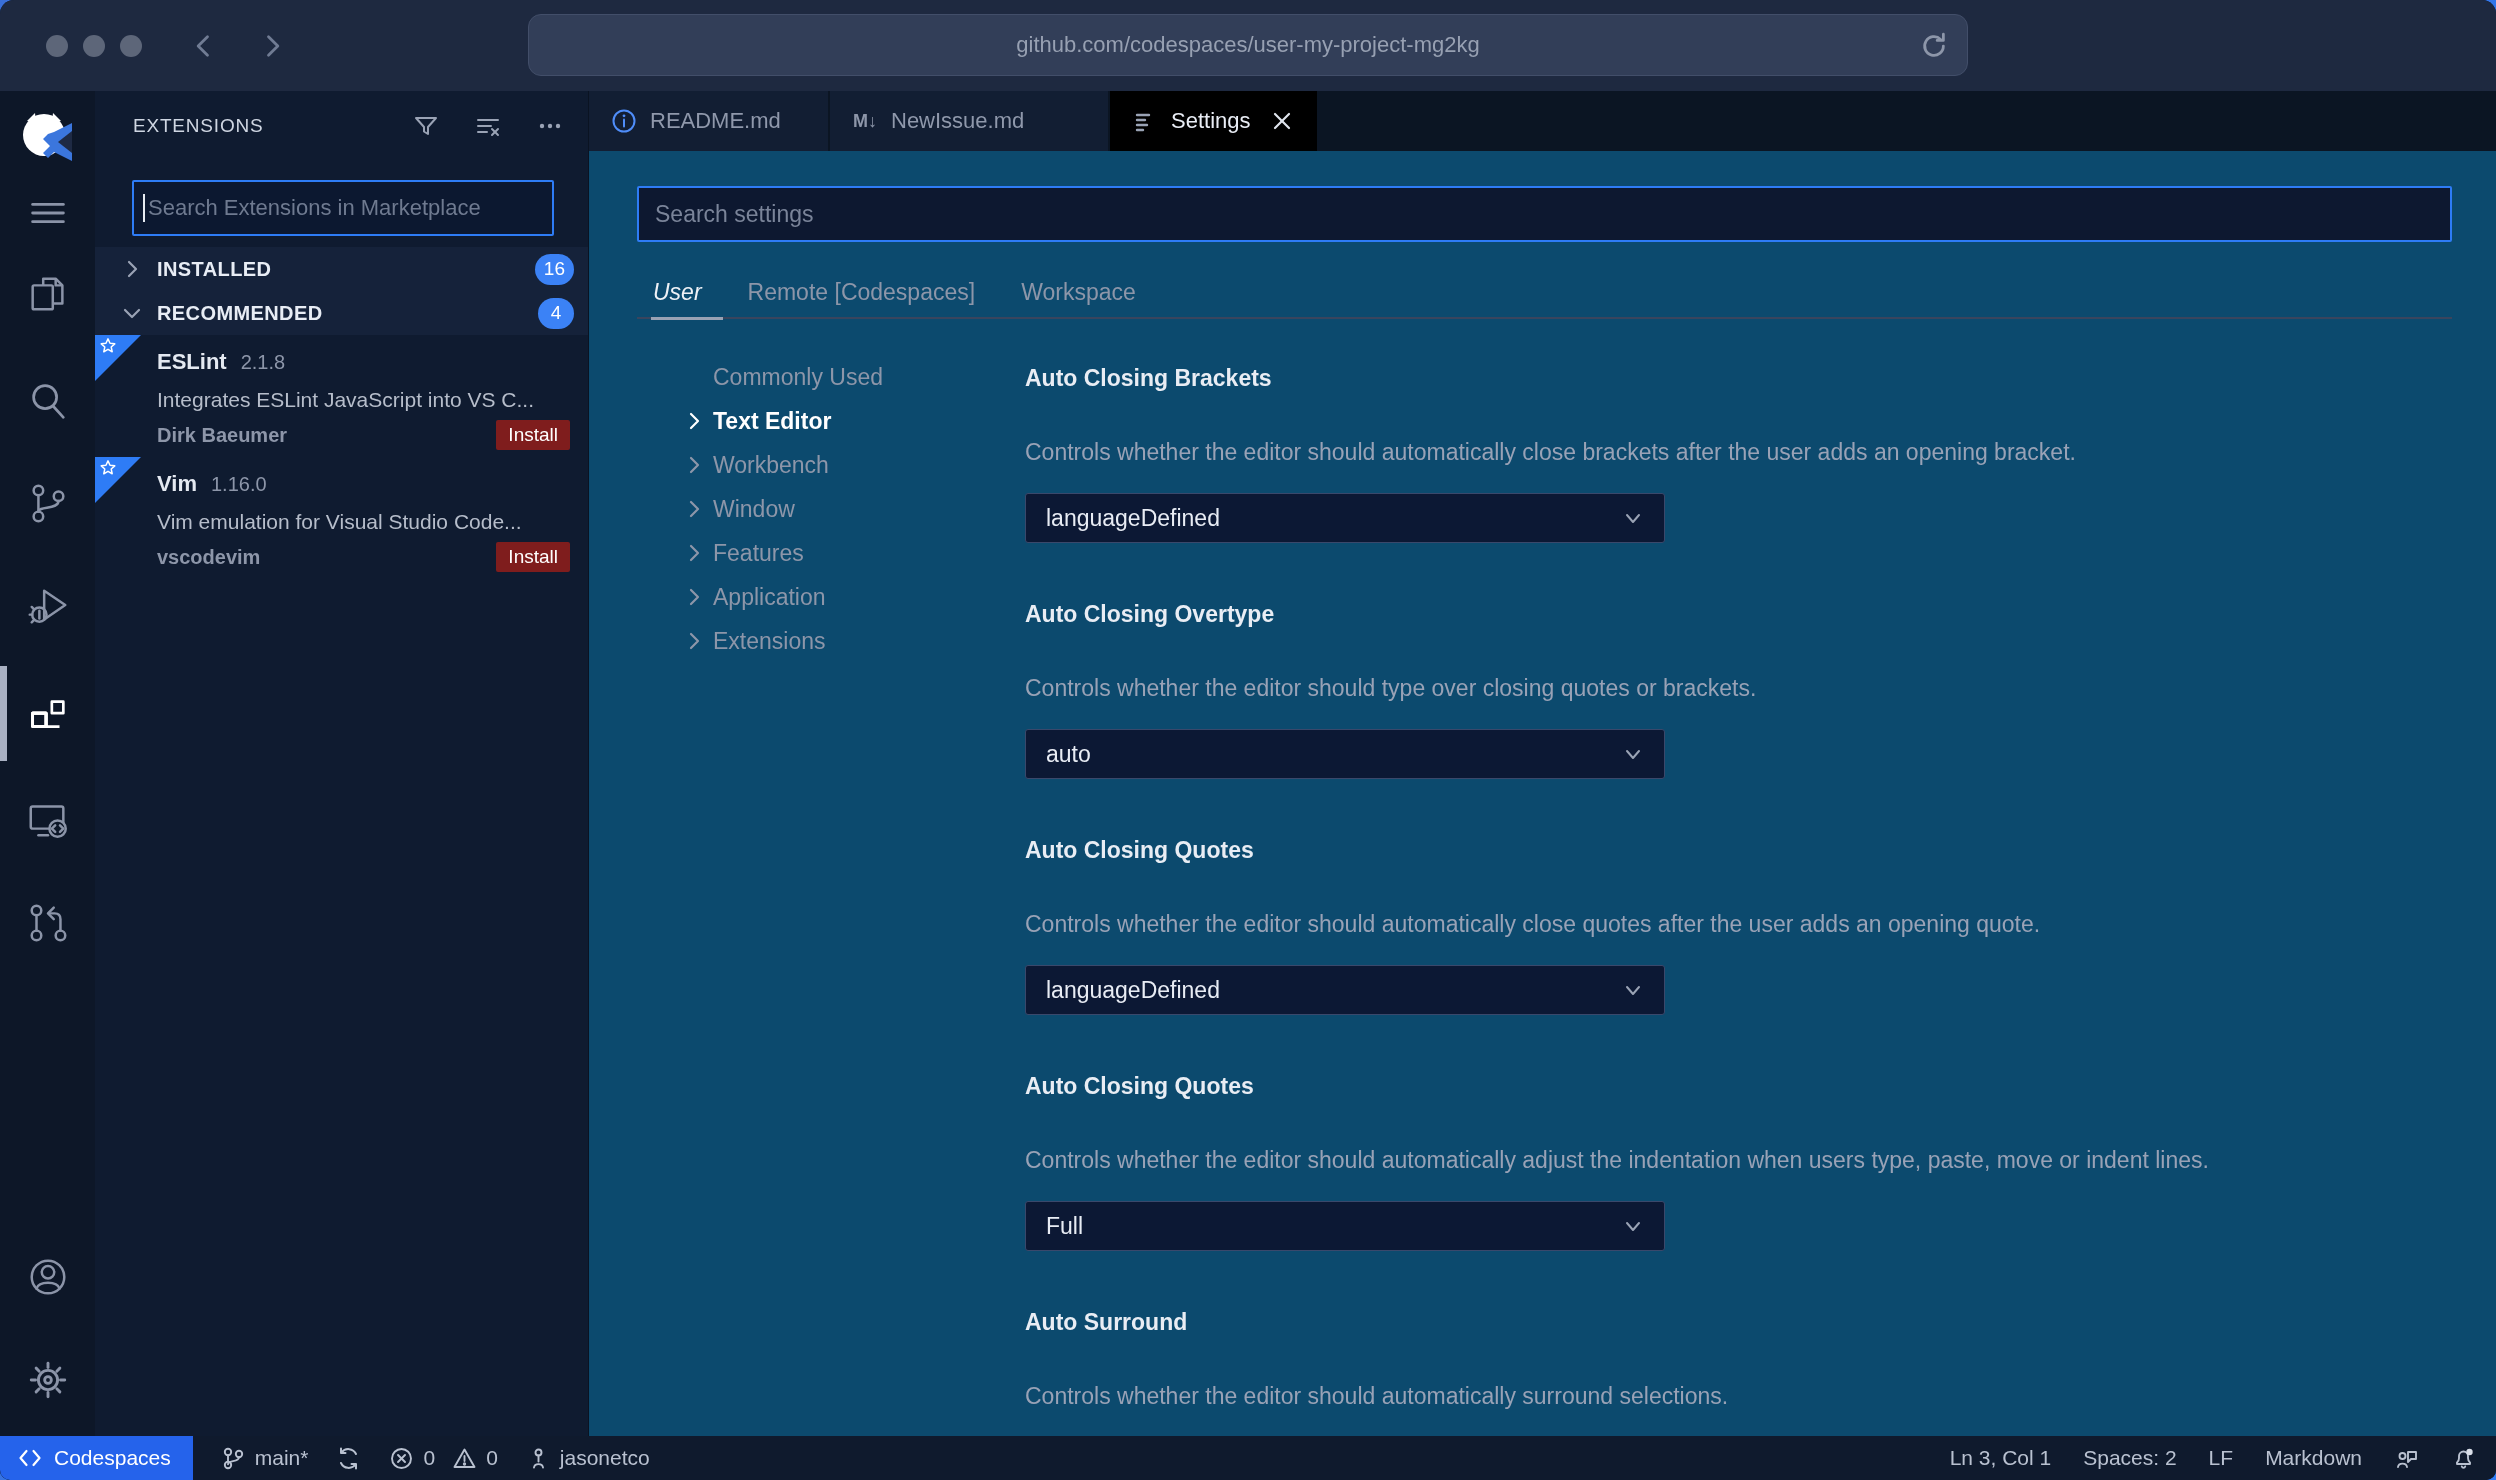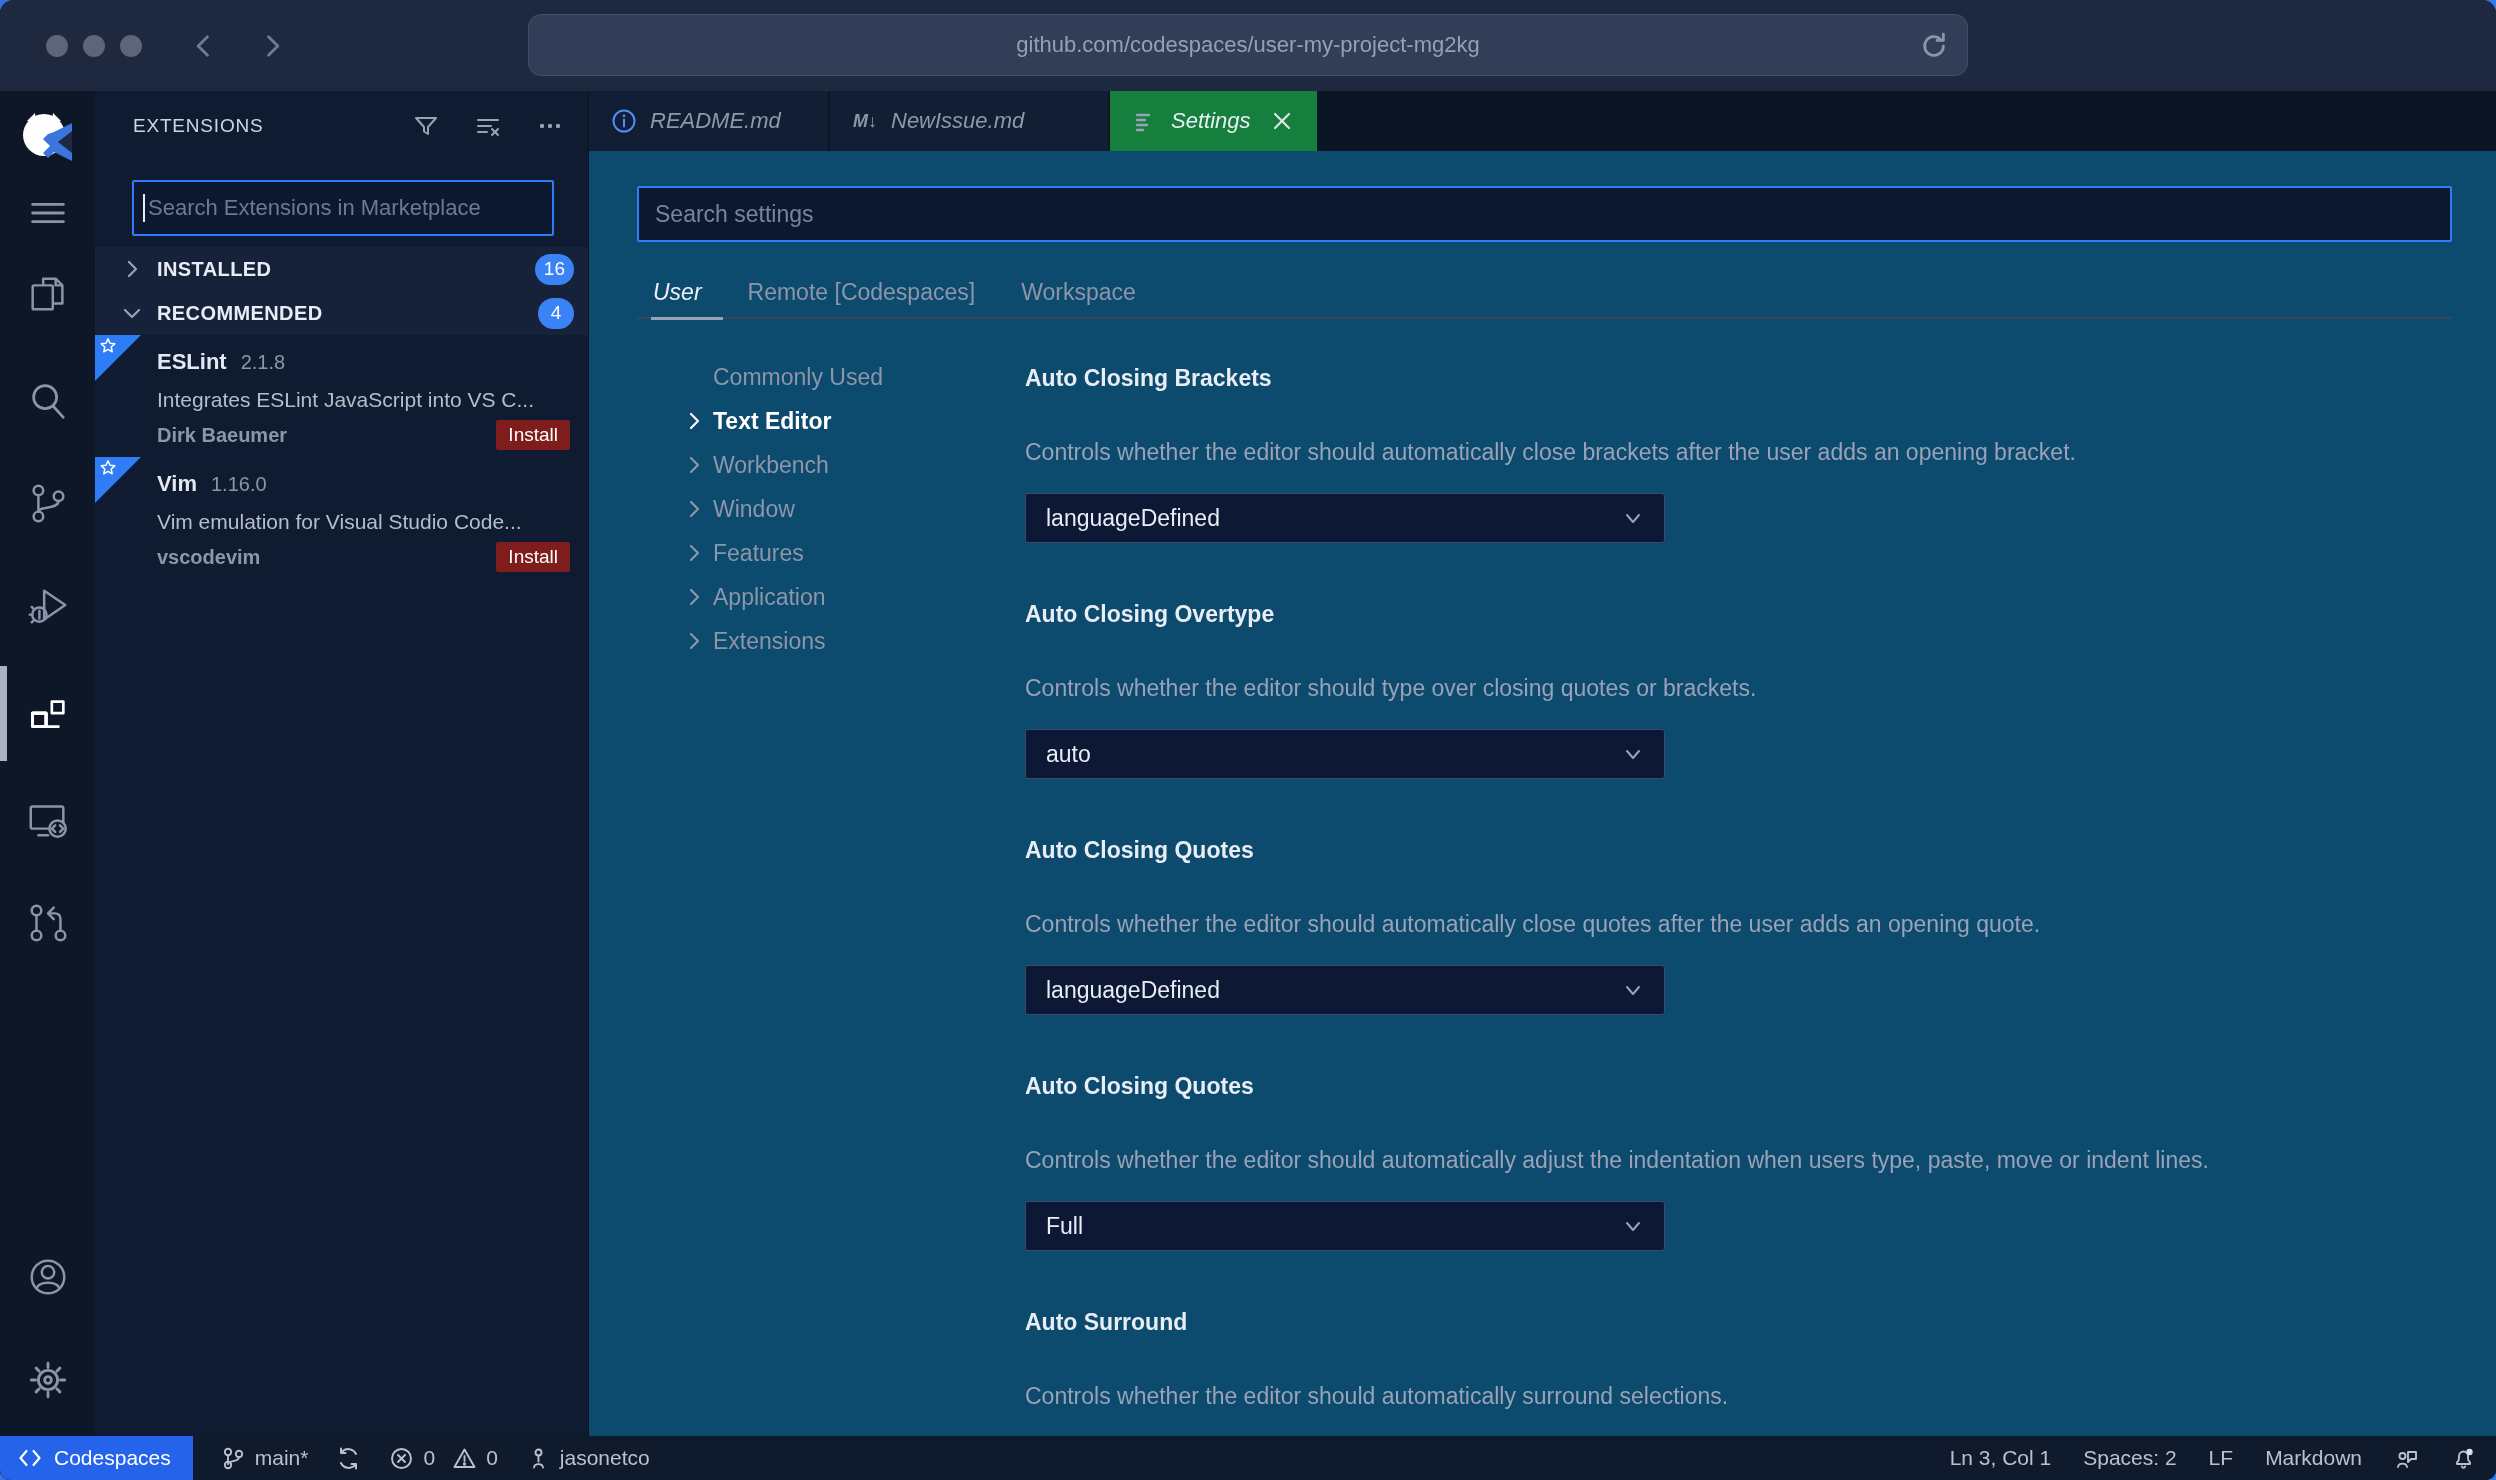--- a/index.html
+++ b/index.html
@@ -95,23 +95,23 @@
   .ext-foot { display: flex; align-items: center; justify-content: space-between; height: 34px; }
   .ext-publisher { color: #8d96a9; font-weight: bold; font-size: 20px; }
   .install-btn { background: #7f1d1d; color: #fff; font-size: 19px; border: none;
     padding: 4px 12px; border-radius: 2px; font-family: "Liberation Sans", sans-serif; }
 
   
   .editor-col { flex: 1 1 auto; display: flex; flex-direction: column; min-width: 0; background: #0b1523; }
   .tabbar { height: 60px; flex: 0 0 60px; background: #0b1523; display: flex; }
   .tab {
     display: flex; align-items: center; gap: 13px; padding: 0 22px;
-    background: #121e33; color: #8f98ab; font-size: 22px; margin-right: 2px; font-style: italic;
-  }
-  .tab.active { background: #15803d; color: #e9edf5; }
+    background: #121e33; color: #8f98ab; font-size: 22px; margin-right: 2px;
+  }
+  .tab.active { background: #000000; color: #e9edf5; }
   .tab .tab-icon { width: 26px; height: 26px; display: flex; align-items: center; justify-content: center; }
   .tab .close { color: #dfe4ec; width: 24px; height: 24px; margin-left: 6px; }
   .md-glyph { font-size: 18px; font-weight: bold; color: #8d96a9; white-space: nowrap; }
 
   .settings-editor { flex: 1 1 auto; background: #0c4a6e; min-height: 0; overflow: hidden; display: flex; flex-direction: column; }
   .settings-search {
     margin: 35px 44px 0 48px; height: 56px; flex: 0 0 56px;
     background: #0d1830; border: 2px solid #2e7cf6; border-radius: 2px;
   }
   .settings-search input {

